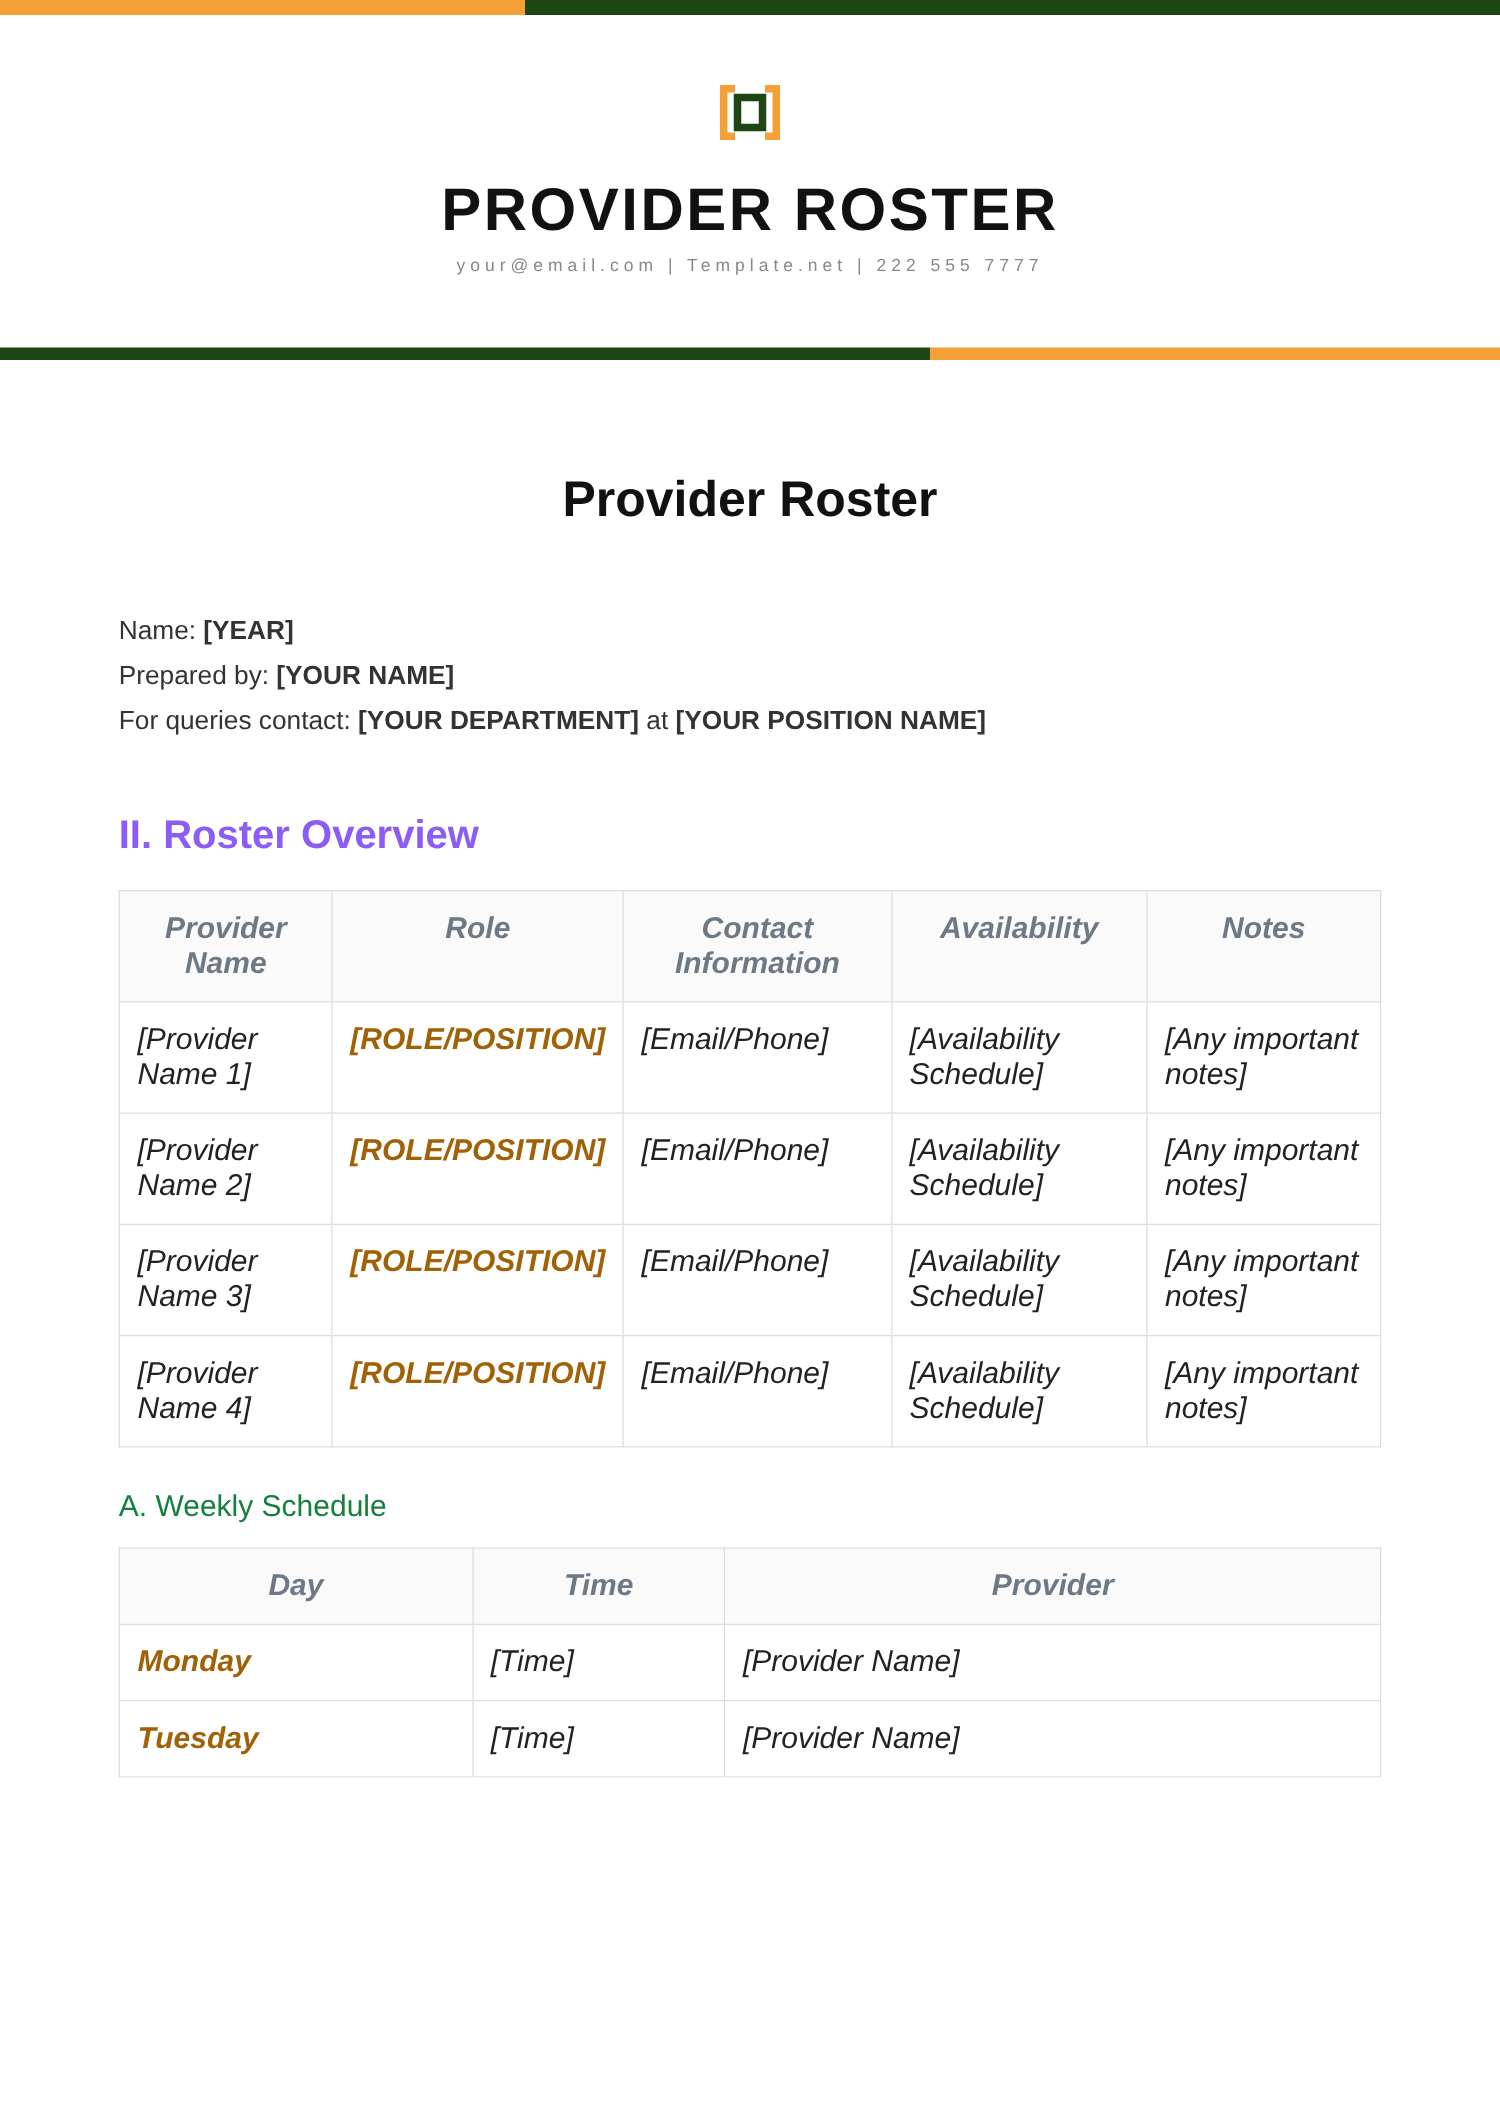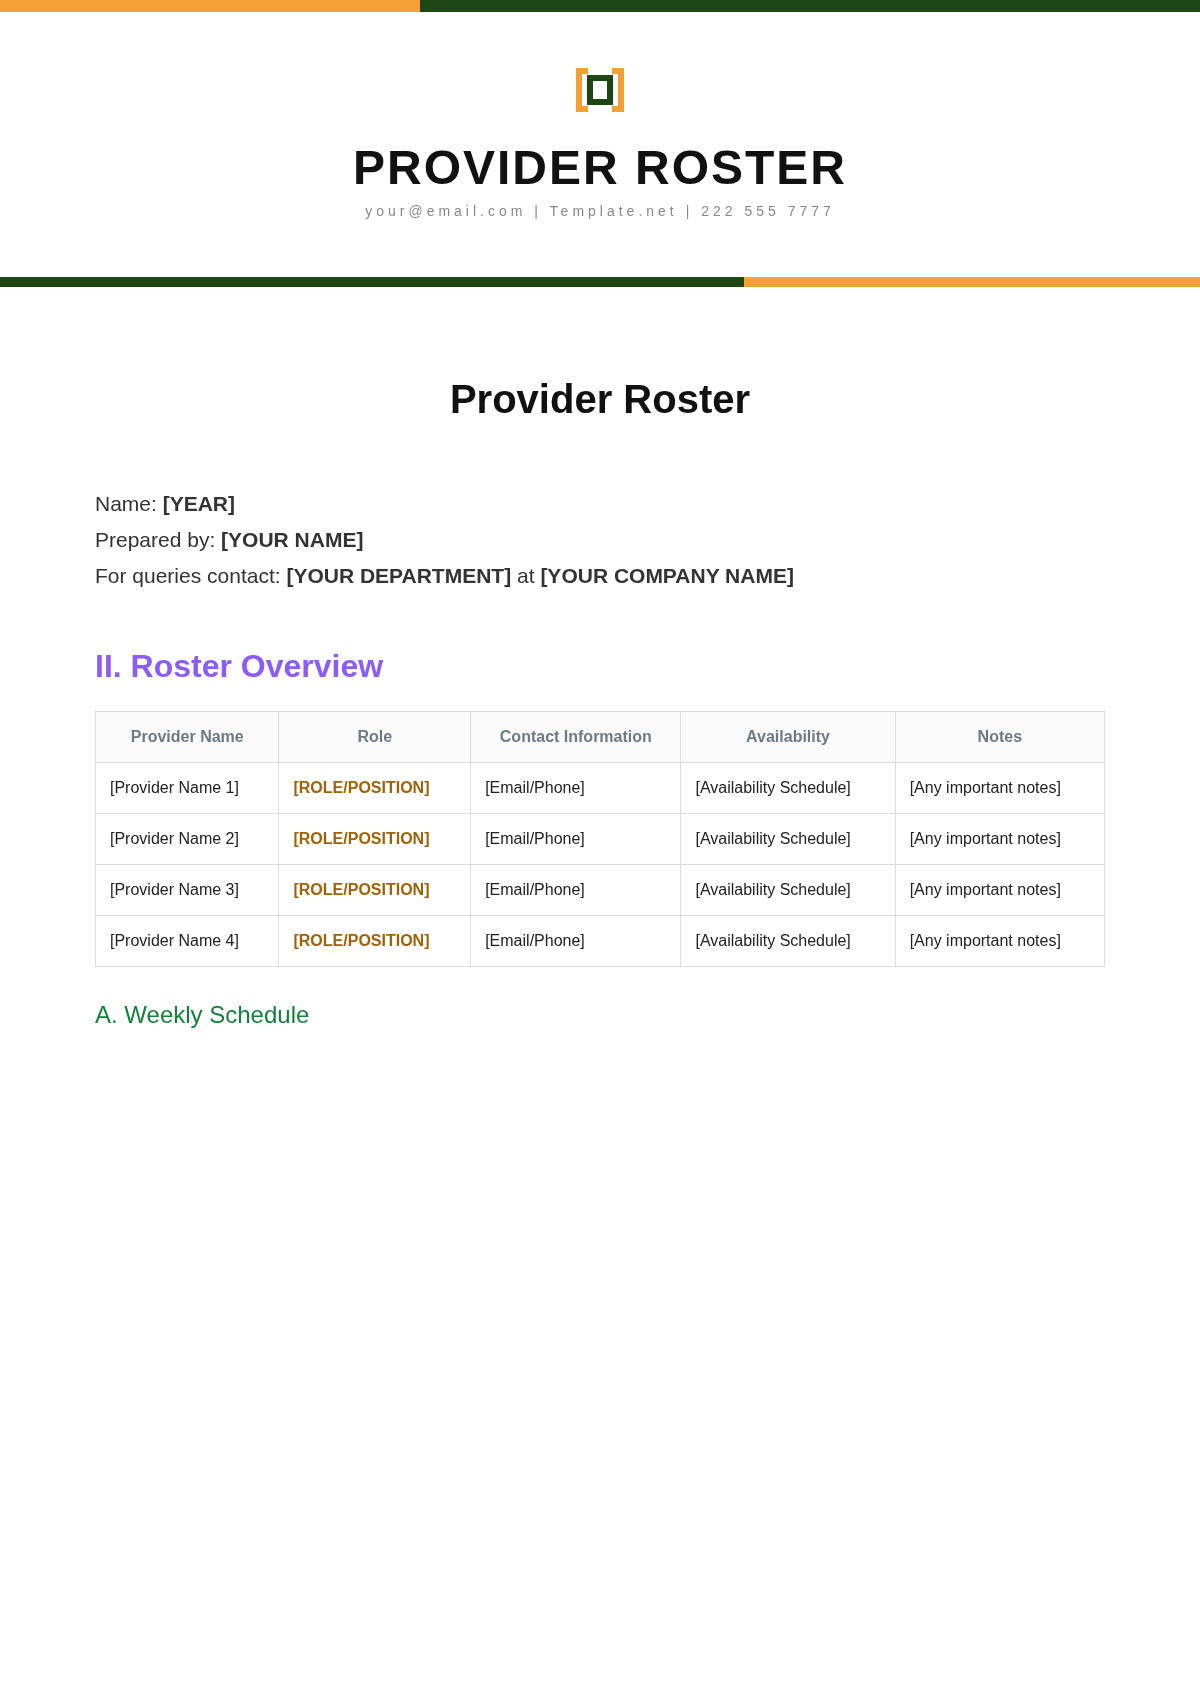--- a/index.html
+++ b/index.html
@@ -68,21 +68,22 @@
   .sub-heading {
     font-size: 24px;
     font-weight: 400;
     color: #15803d;
     margin-top: 34px;
     margin-bottom: 18px;
   }
   table {
     width: 100%;
     border-collapse: collapse;
-    font-size: 16px;
+    font-size: 24px;
+    font-style: italic;
   }
   th, td {
     border: 1px solid #ddd;
     padding: 16px 14px;
     text-align: left;
     vertical-align: top;
   }
   th {
     background: #fafafa;
     color: #6d7a86;
@@ -122,21 +123,21 @@
 
   <div class="page-title">Provider Roster</div>
 
   <div class="meta-line">
     <span>Name: </span><span class="bold">[YEAR]</span>
   </div>
   <div class="meta-line">
     <span>Prepared by: </span><span class="bold">[YOUR NAME]</span>
   </div>
   <div class="meta-line">
-    <span>For queries contact: </span><span class="bold">[YOUR DEPARTMENT]</span><span> at </span><span class="bold">[YOUR COMPANY NAME]</span>
+    <span>For queries contact: </span><span class="bold">[YOUR DEPARTMENT]</span><span> at </span><span class="bold">[YOUR POSITION NAME]</span>
   </div>
 
   <div class="section-heading">II. Roster Overview</div>
 
   <table>
     <thead>
       <tr>
         <th>Provider Name</th>
         <th>Role</th>
         <th>Contact Information</th>
@@ -171,14 +172,35 @@
         <td class="bold-cell">[ROLE/POSITION]</td>
         <td>[Email/Phone]</td>
         <td>[Availability Schedule]</td>
         <td>[Any important notes]</td>
       </tr>
     </tbody>
   </table>
 
   <div class="sub-heading">A. Weekly Schedule</div>
 
+  <table>
+    <thead>
+      <tr>
+        <th style="width:28%">Day</th>
+        <th style="width:20%">Time</th>
+        <th>Provider</th>
+      </tr>
+    </thead>
+    <tbody>
+      <tr>
+        <td class="bold-cell">Monday</td>
+        <td>[Time]</td>
+        <td>[Provider Name]</td>
+      </tr>
+      <tr>
+        <td class="bold-cell">Tuesday</td>
+        <td>[Time]</td>
+        <td>[Provider Name]</td>
+      </tr>
+    </tbody>
+  </table>
 
 </div>
 
 </body></html>

